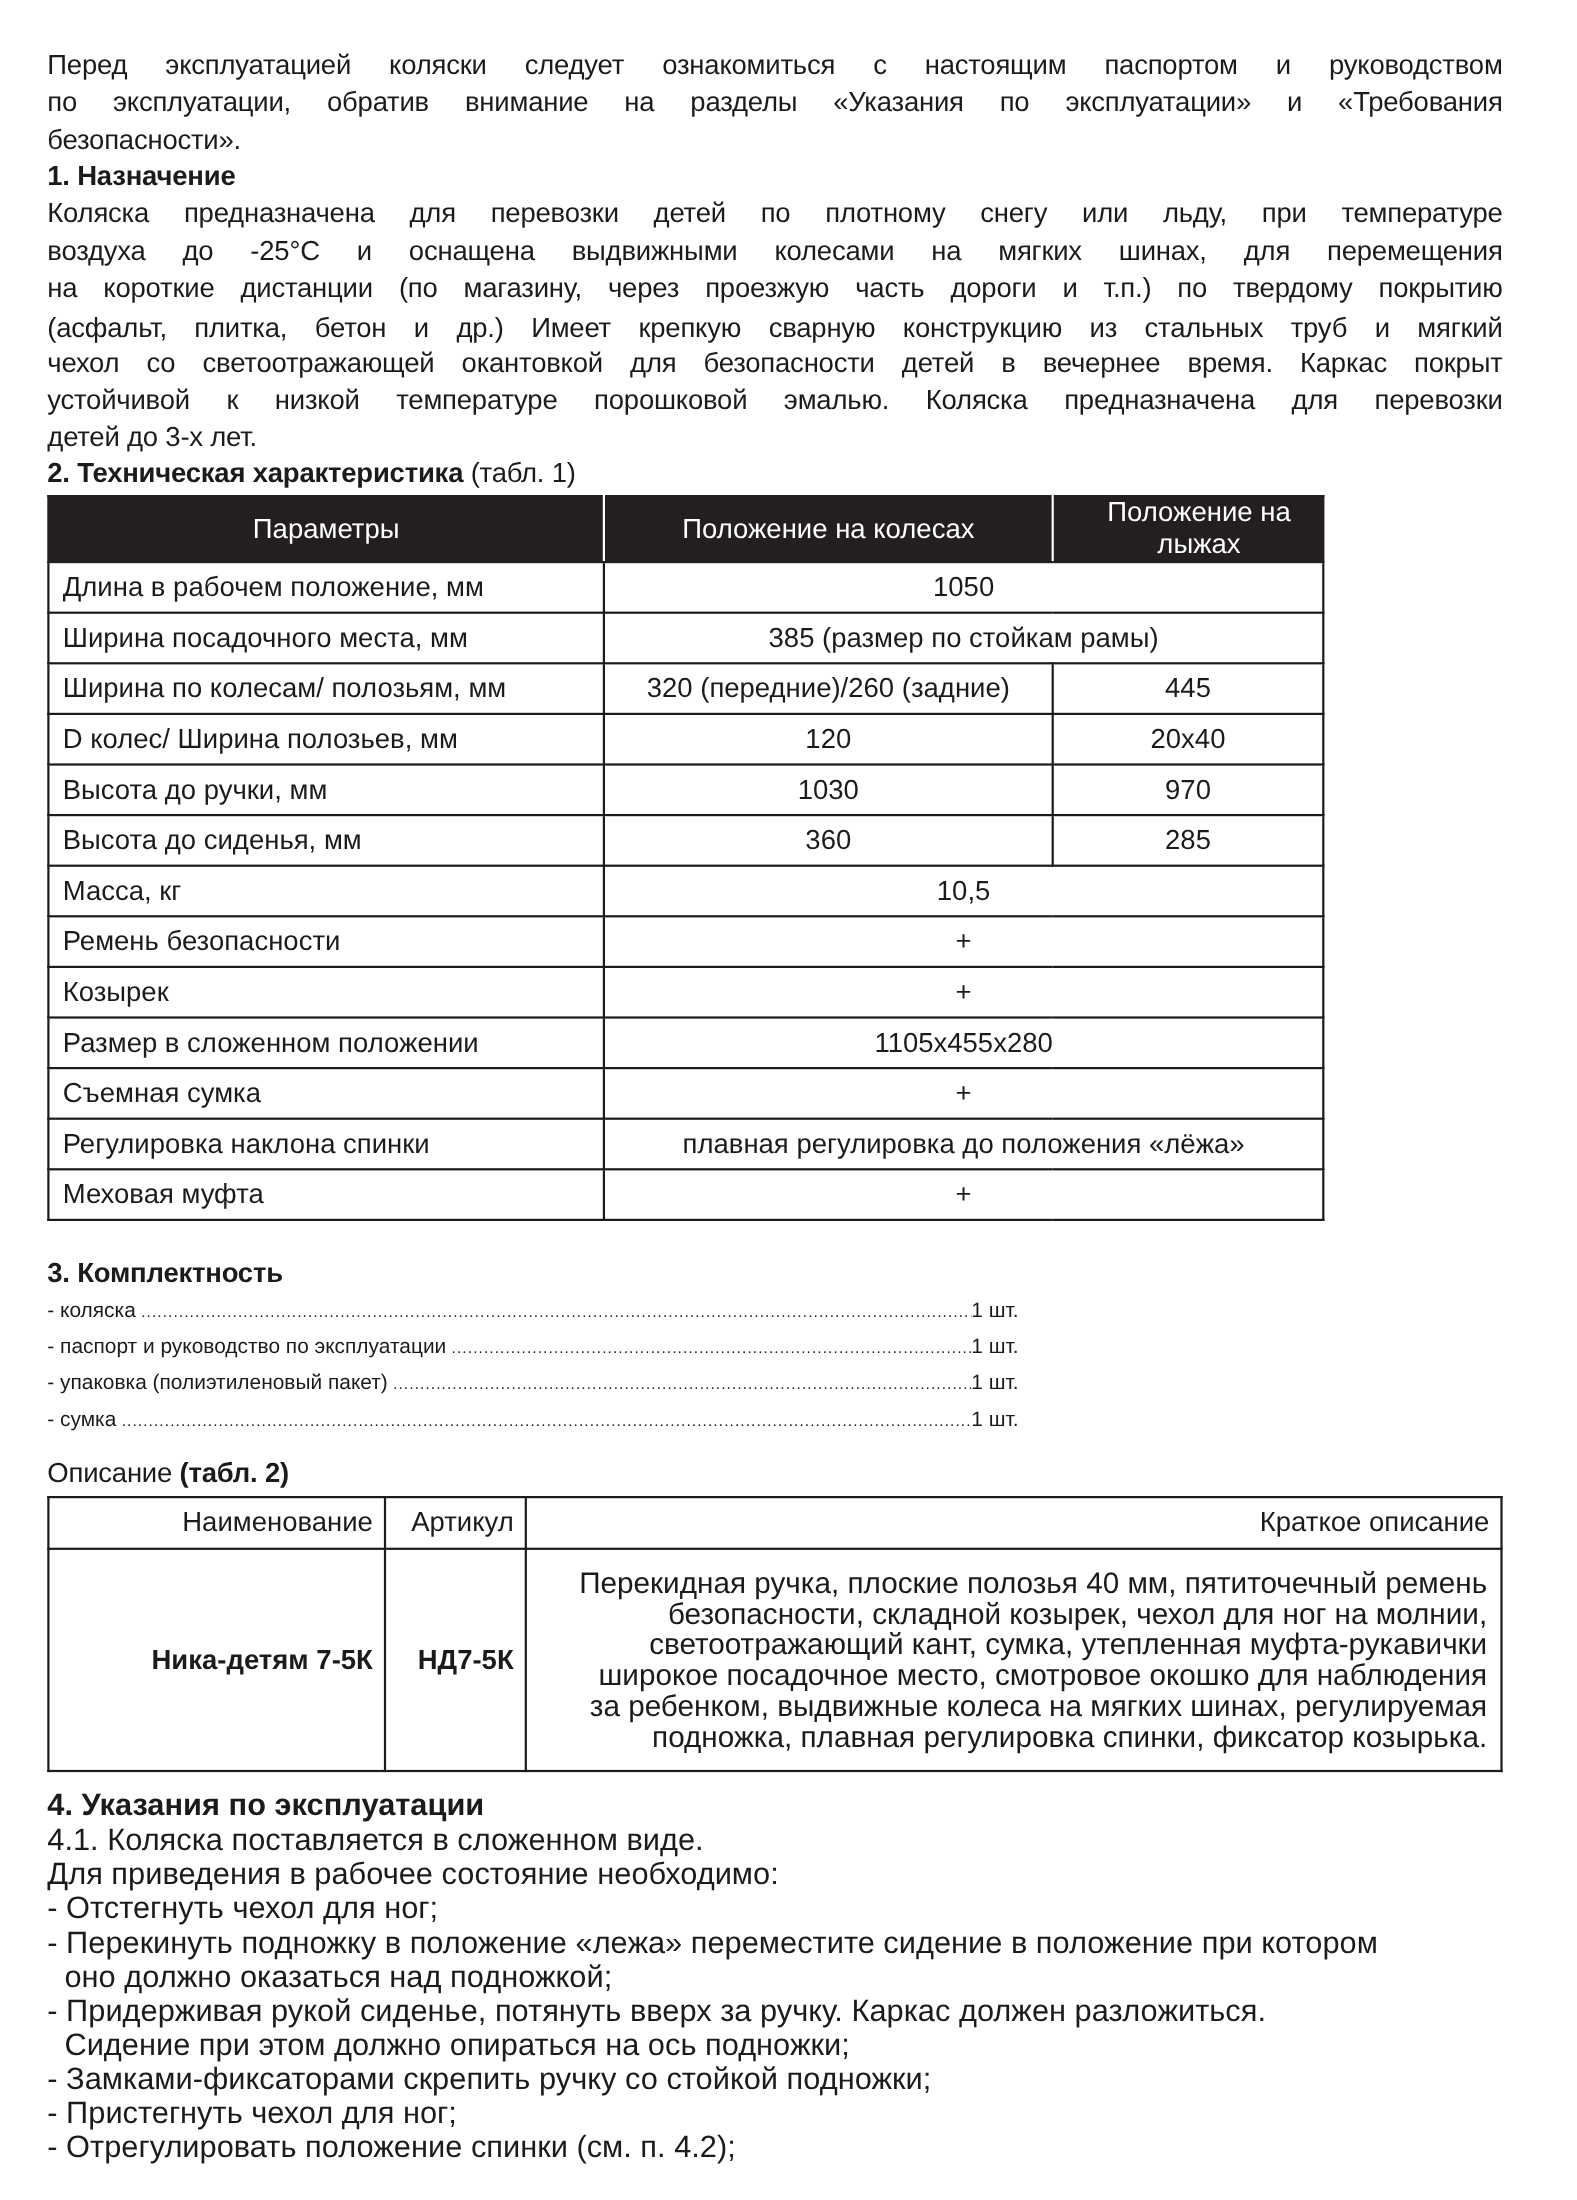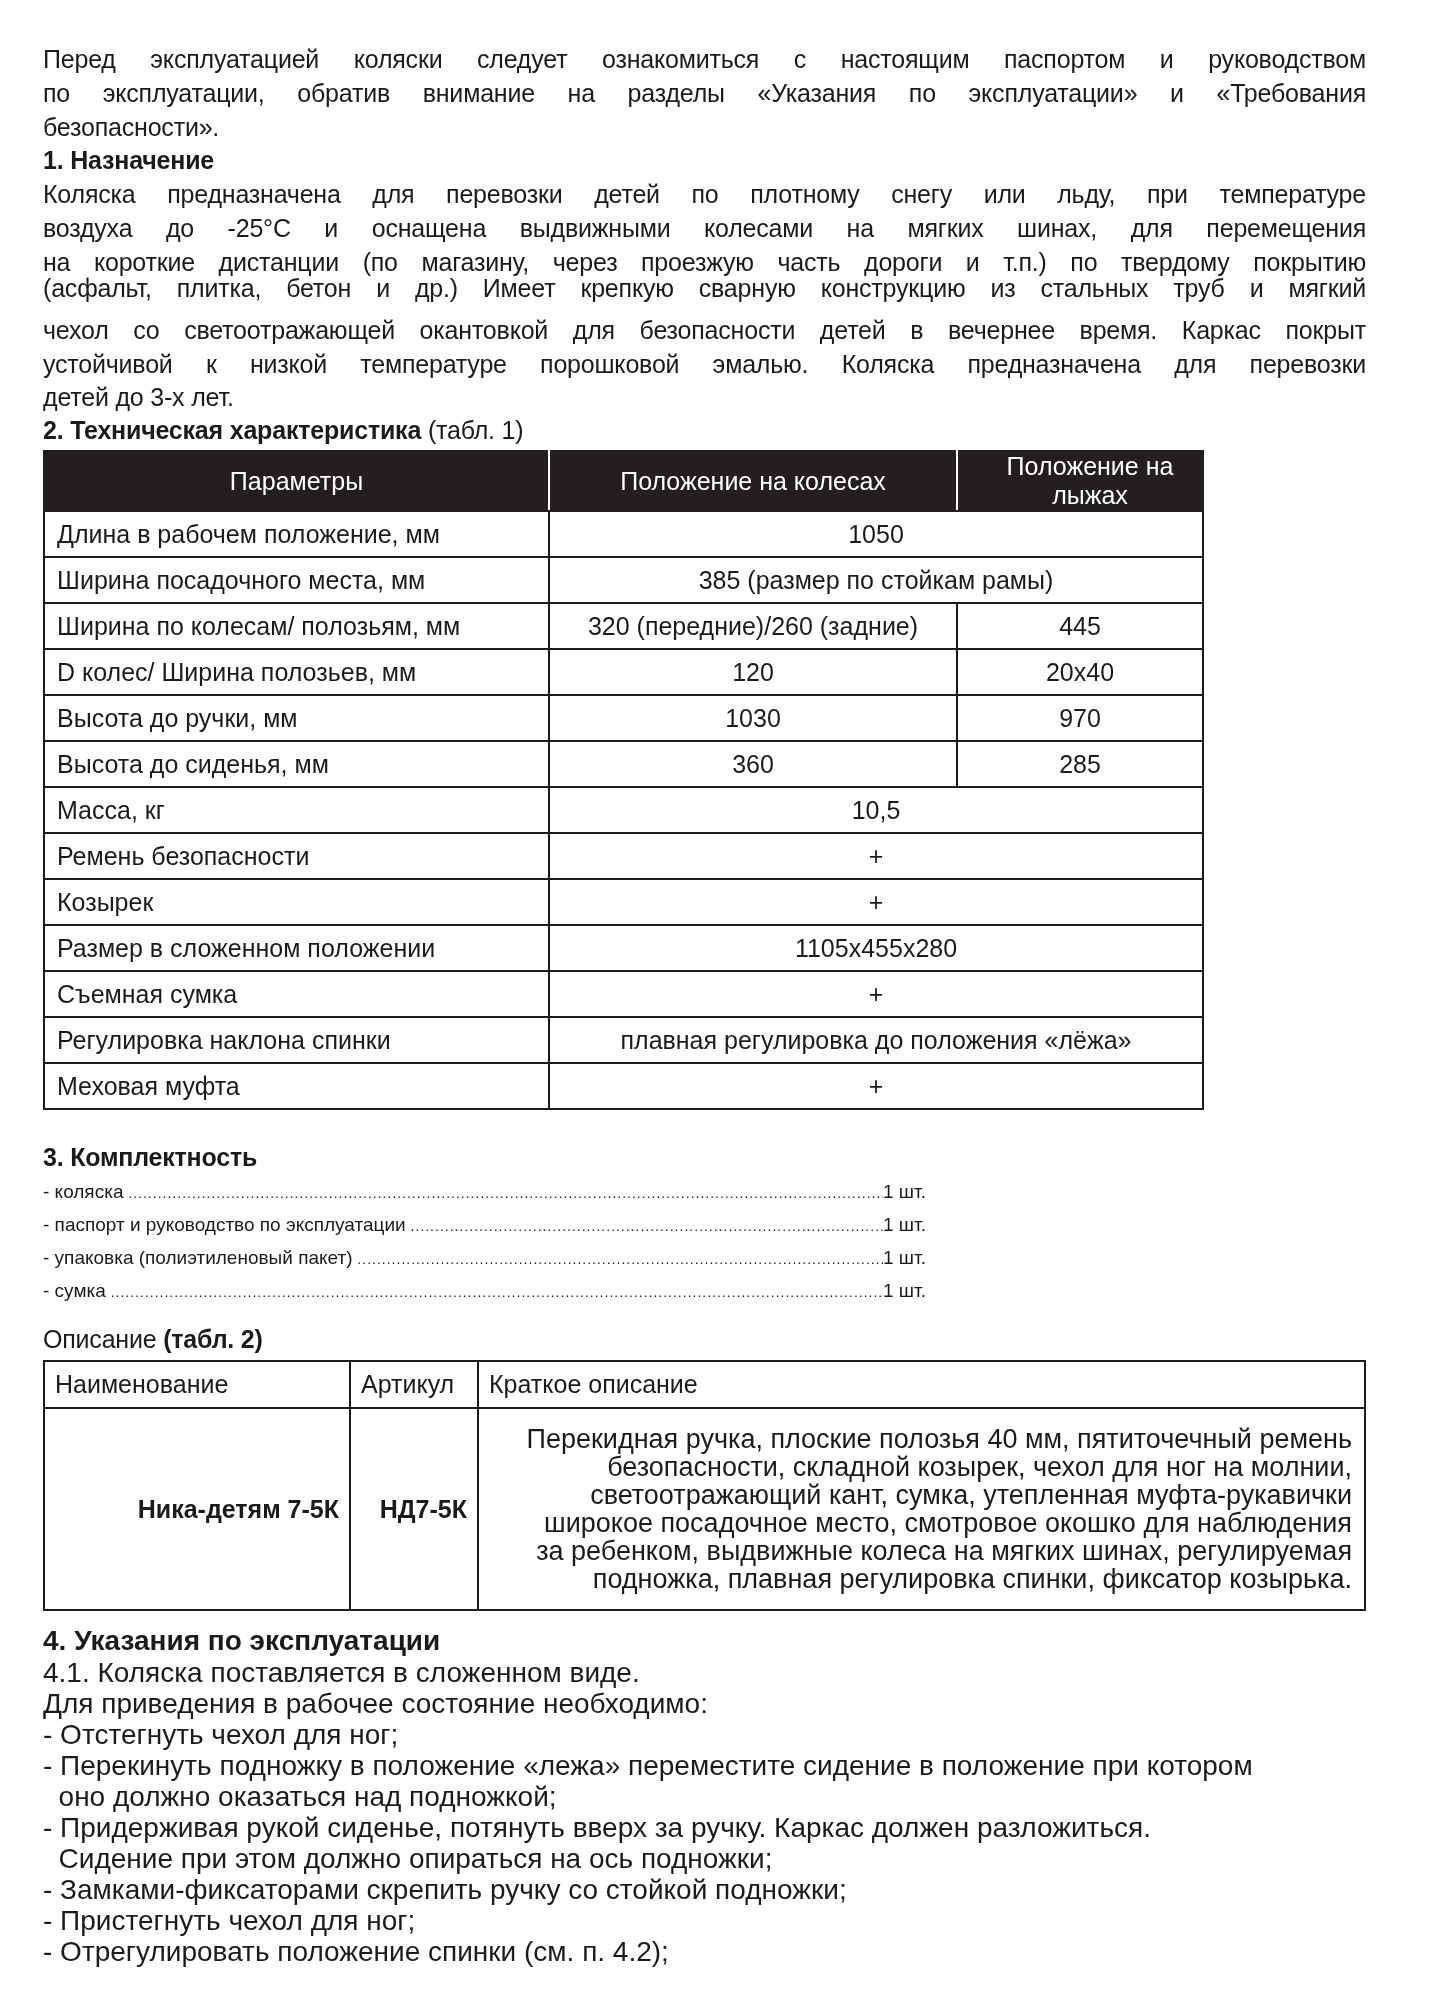--- a/index.html
+++ b/index.html
@@ -21,38 +21,38 @@
 
   
   .kit { position: absolute; left: 43px; font-size: 19px; line-height: 33px; white-space: nowrap; }
   .kit .lbl { display: inline-block; width: 840px; overflow: hidden; vertical-align: top; }
   .kit .lbl::after { content: " ......................................................................................................................................................................................................"; letter-spacing: 1px; font-size: 14px; }
   .kit .qty { display: inline-block; vertical-align: top; }
 
   
   .t2 { position: absolute; left: 43px; top: 1360px; width: 1323px; border-collapse: collapse; }
   .t2 td, .t2 th { border: 2px solid #1b1b1b; font-size: 25px; padding: 0 10px; }
-  .t2 th { font-weight: normal; height: 45px; text-align: left; }
+  .t2 th { font-weight: normal; height: 45px; text-align: right; }
   .t2 td.b { font-weight: bold; text-align: right; height: 200px; }
   .t2 td.desc { font-size: 27px; line-height: 28px; padding: 2px 12px; text-align: right; }
 
   .s4 { position: absolute; left: 43px; font-size: 28px; line-height: 31px; white-space: nowrap; }
 </style>
 </head>
 <body>
 
 <div class="line just" style="top:42px">Перед эксплуатацией коляски следует ознакомиться с настоящим паспортом и руководством</div>
 <div class="line just" style="top:76px">по эксплуатации, обратив внимание на разделы «Указания по эксплуатации» и «Требования</div>
 <div class="line" style="top:110px">безопасности».</div>
 
 <div class="line h" style="top:143px">1. Назначение</div>
 <div class="line just" style="top:177px">Коляска предназначена для перевозки детей по плотному снегу или льду, при температуре</div>
 <div class="line just" style="top:211px">воздуха до -25°С и оснащена выдвижными колесами на мягких шинах, для перемещения</div>
 <div class="line just" style="top:245px">на короткие дистанции (по магазину, через проезжую часть дороги и т.п.) по твердому покрытию</div>
-<div class="line just" style="top:271px">(асфальт, плитка, бетон и др.) Имеет крепкую сварную конструкцию из стальных труб и мягкий</div>
+<div class="line just" style="top:281px">(асфальт, плитка, бетон и др.) Имеет крепкую сварную конструкцию из стальных труб и мягкий</div>
 <div class="line just" style="top:313px">чехол со светоотражающей окантовкой для безопасности детей в вечернее время. Каркас покрыт</div>
 <div class="line just" style="top:347px">устойчивой к низкой температуре порошковой эмалью. Коляска предназначена для перевозки</div>
 <div class="line" style="top:380px">детей до 3-х лет.</div>
 
 <div class="line h" style="top:413px">
   <span>2. Техническая характеристика</span>
   <span class="norm">(табл. 1)</span>
 </div>
 
 <table class="t1">

